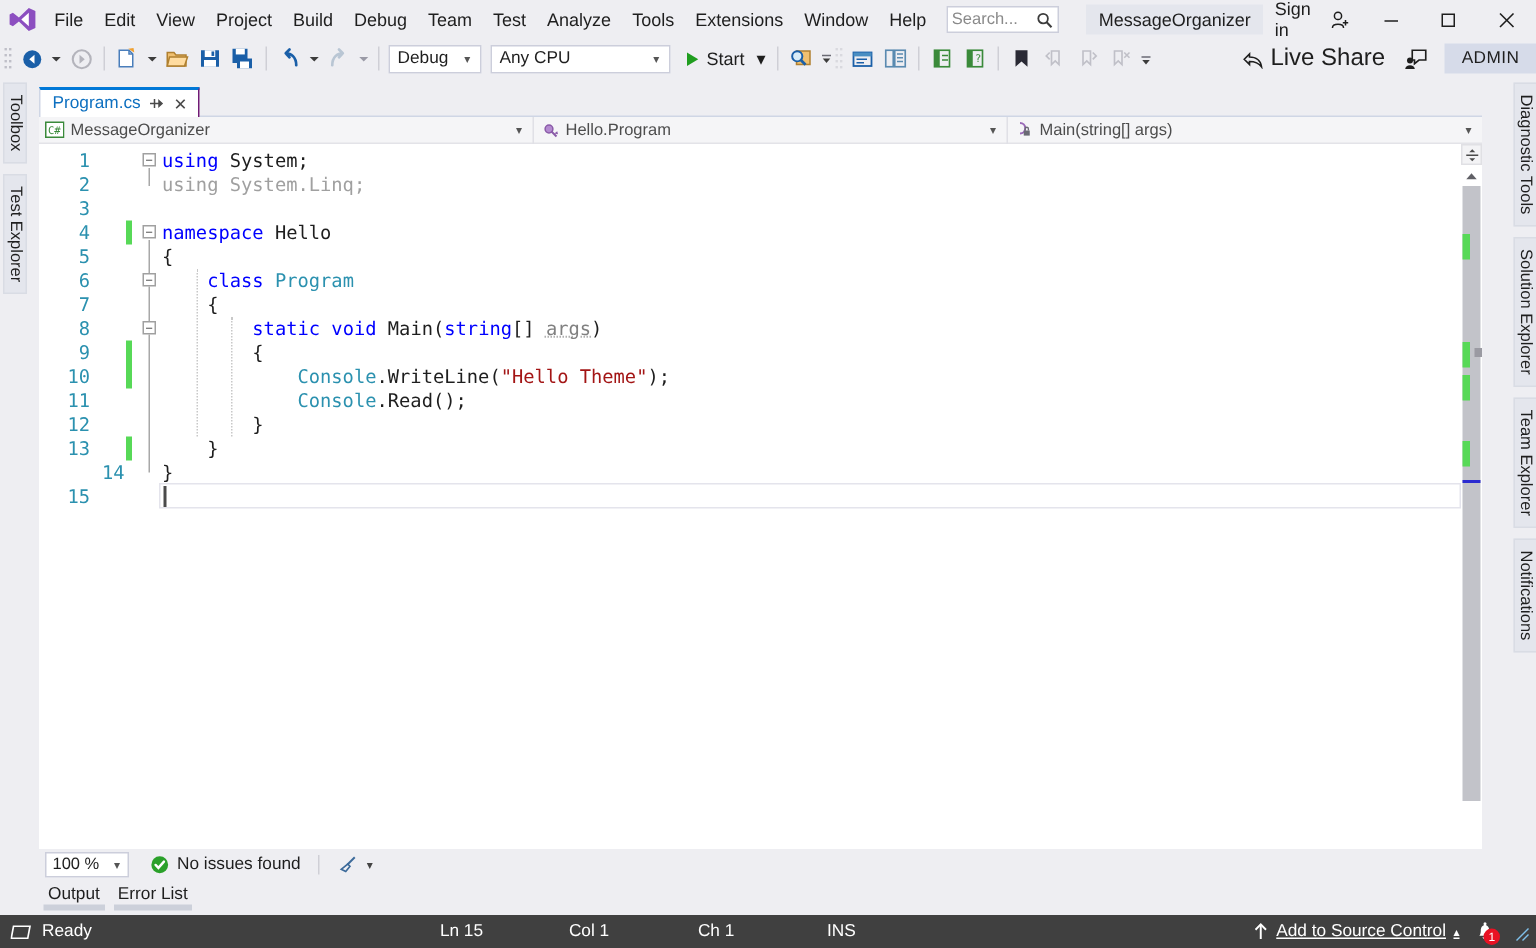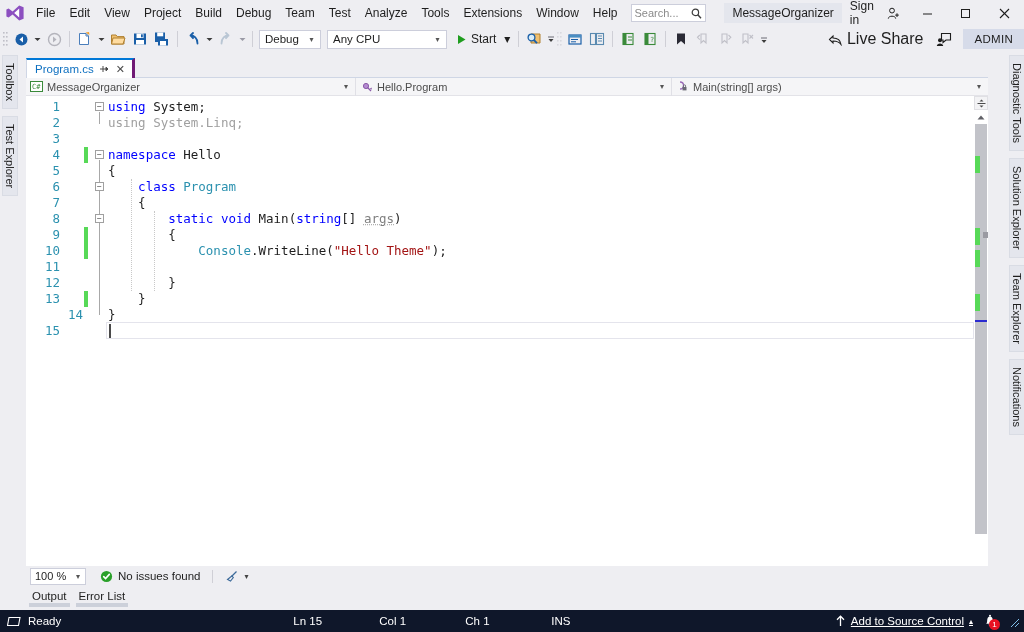--- a/index.html
+++ b/index.html
@@ -72,21 +72,21 @@
   }
 
   
   .doc-tabstrip {
     position: absolute; left: 26px; top: 58px; width: 962px; height: 20px;
     background: #eeeef2; border-bottom: 1px solid #cfd6e5;
   }
   .doc-tab {
     position: absolute; left: 0; top: 0; height: 20px;
     background: #fff; border-top: 2px solid #0078d7;
-    border-left: 1px solid #cfd6e5; border-right: 3px solid #701a75;
+    border-left: 1px solid #cfd6e5; border-right: 1px solid #701a75;
     display: flex; align-items: center; gap: 5px; padding: 0 6px 0 8px;
     font-size: 11.5px; color: #0e70c0;
   }
   .tab-pin, .tab-close { font-size: 11px; color: #4a4a4a; width: 11px; text-align: center; }
 
   .navbar {
     position: absolute; left: 26px; top: 78px; width: 962px; height: 18px;
     background: #f5f5f7; display: flex; align-items: center;
     border-bottom: 1px solid #e3e3e8;
   }
@@ -172,21 +172,21 @@
   .bottom-tabs {
     position: absolute; left: 26px; top: 588px; width: 962px; height: 22px;
     background: #eeeef2; display: flex; align-items: flex-start; gap: 0px;
   }
   .btab { font-size: 11.5px; padding: 2px 6px; position: relative; }
   .btab .underbar { position: absolute; left: 3px; right: 3px; bottom: -3px; height: 4px; background: #ccd0da; }
 
   
   .statusbar {
     position: absolute; left: 0; bottom: 0; width: 1024px; height: 22px;
-    background: #0f172a; color: #fff; display: flex; align-items: center; font-size: 11.5px;
+    background: #404040; color: #fff; display: flex; align-items: center; font-size: 11.5px;
   }
   .sb-ready { display: flex; align-items: center; gap: 7px; padding-left: 7px; }
   .sb-pos { width: 86px; text-align: left; }
   .sb-right { margin-left: auto; display: flex; align-items: center; gap: 6px; padding-right: 4px; text-decoration: underline; }
   .sb-src { display: flex; align-items: center; gap: 5px; }
   .bell-wrap { position: relative; width: 22px; height: 22px; display: flex; align-items: center; justify-content: center; }
   .bell-badge {
     position: absolute; right: 1px; bottom: 2px; width: 11px; height: 11px; border-radius: 50%;
     background: #e81123; color: #fff; font-size: 8px; display: flex; align-items: center; justify-content: center;
   }
@@ -597,20 +597,21 @@
       <div class="codeline" style="top:3px;"><span class="kw">using</span> <span class="ident">System</span>;</div>
       <div class="codeline" style="top:19px;"><span class="gray">using System.Linq;</span></div>
       <div class="codeline" style="top:35px;"></div>
       <div class="codeline" style="top:51px;"><span class="kw">namespace</span> <span class="ident">Hello</span></div>
       <div class="codeline" style="top:67px;">{</div>
       <div class="codeline" style="top:83px;">    <span class="kw">class</span> <span class="type">Program</span></div>
       <div class="codeline" style="top:99px;">    {</div>
       <div class="codeline" style="top:115px;">        <span class="kw">static</span> <span class="kw">void</span> <span class="ident">Main</span>(<span class="kw">string</span>[] <span class="param">args</span>)</div>
       <div class="codeline" style="top:131px;">        {</div>
       <div class="codeline" style="top:147px;">            <span class="type">Console</span>.<span class="ident">WriteLine</span>(<span class="str">"Hello Theme"</span>);</div>
+      <div class="codeline" style="top:163px;">            <span class="type">Console</span>.<span class="ident">Read</span>();</div>
       <div class="codeline" style="top:179px;">        }</div>
       <div class="codeline" style="top:195px;">    }</div>
       <div class="codeline" style="top:211px;">}</div>
 
       <div class="curline-box" style="top:226px;"></div>
       <div class="caret" style="left:83px; top:228px; height:14px;"></div>
 
       <div class="vscroll">
         <div class="vscroll-top">
           <svg width="9" height="9" viewBox="0 0 9 9">

